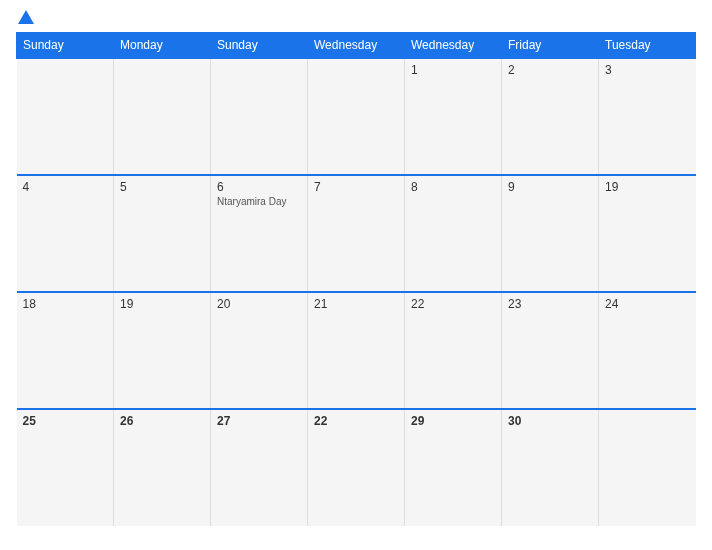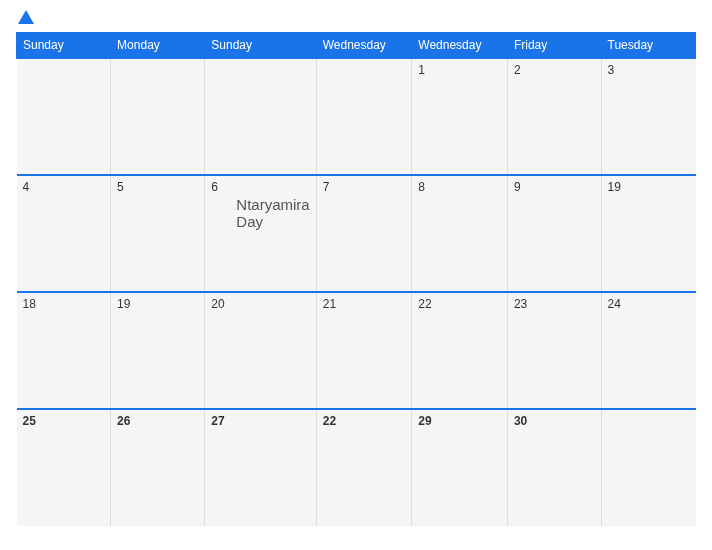--- a/index.html
+++ b/index.html
@@ -97,24 +97,23 @@
     }
 
     .day-number {
       font-size: 12px;
       color: #333;
       display: block;
       margin-bottom: 2px;
     }
 
     .holiday-label {
-      font-size: 15px;
+      font-size: 10px;
       color: #555;
       display: block;
-      margin-left: 25px;
     }
 
     .empty-cell {
       background: #f5f5f5;
     }
   </style>
 </head>
 <body>
 
 <div class="page">

